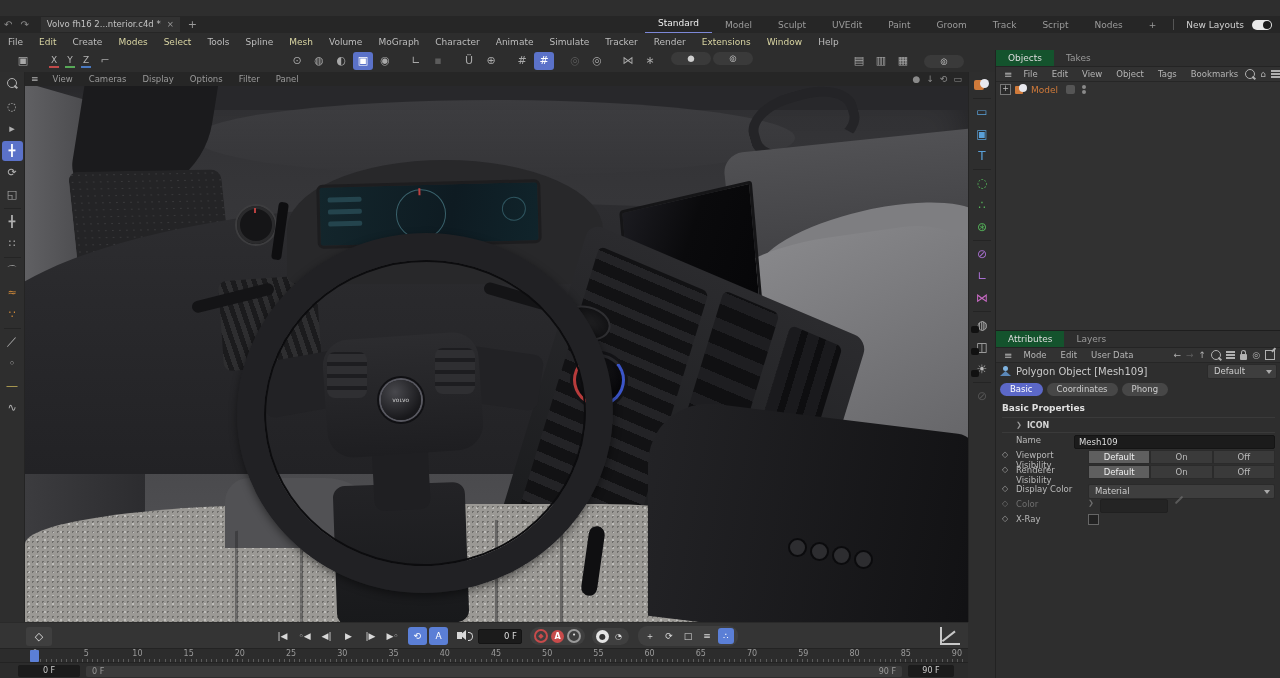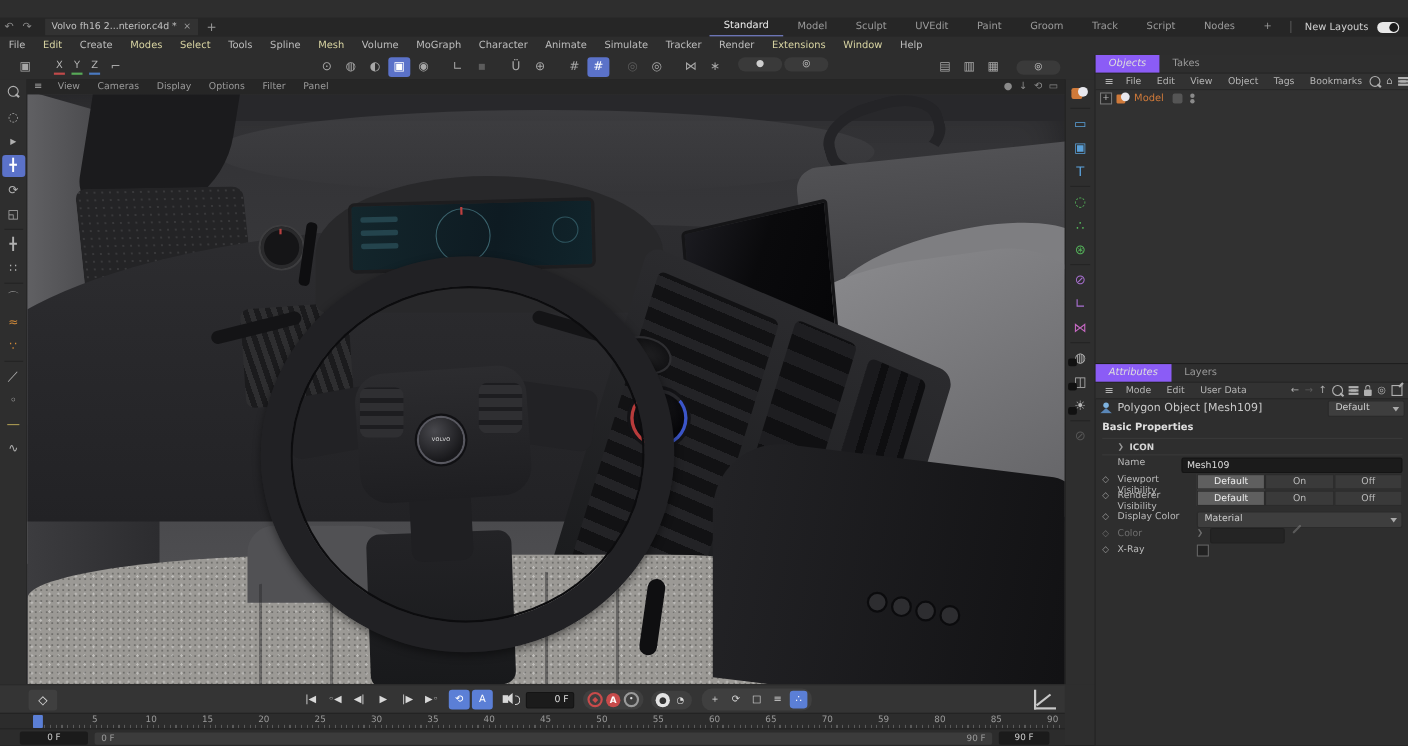--- a/index.html
+++ b/index.html
@@ -13,21 +13,21 @@
     background:radial-gradient(circle at 35% 35%,#cfd8ff,#3a57c4 60%,#18306e);}
   #titletext{font-size:9px;color:#cfcfcf;white-space:nowrap;}
   .winbtn{width:30px;height:16px;text-align:center;line-height:15px;color:#cfcfcf;font-size:10px;}
   #wincontrols{margin-left:auto;display:flex;}
   
   #tabbar{left:0;top:16px;width:1280px;height:17px;background:#262626;display:flex;align-items:center;border-bottom:1px solid #1d1d1d;}
   .histbtn{color:#8a8a8a;font-size:10px;padding:0 4px;}
   #doctab{background:#323232;height:15px;line-height:15px;margin-left:8px;padding:0 6px;color:#c2c2c2;font-size:8.5px;display:flex;align-items:center;gap:6px;}
   #doctab .x{color:#9a9a9a;}
   #addtab{color:#9a9a9a;font-size:11px;padding:0 8px;}
-  #layouts{margin-left:auto;display:flex;align-items:center;gap:0;}
+  #layouts{margin-left:auto;display:flex;align-items:flex-end;gap:0;}
   .layout-tab{padding:0 13px;color:#9b9b9b;font-size:9px;height:16px;line-height:15px;}
   .layout-tab.active{color:#eee;border-bottom:2px solid #7d88d8;}
   #layout-div{width:1px;height:11px;background:#555;margin:0 4px;}
   #newlayouts{color:#d0d0d0;font-size:9px;padding:0 8px;}
   #layout-toggle{width:20px;height:10px;border-radius:5px;background:#e8e8e8;margin-right:8px;position:relative;}
   #layout-toggle::after{content:"";position:absolute;right:1px;top:1px;width:8px;height:8px;border-radius:50%;background:#1b1b1b;}
   
   #menubar{left:0;top:33px;width:1280px;height:17px;background:#2d2d2d;display:flex;align-items:center;gap:0;border-bottom:1px solid #262626;}
   .menu-item{padding:0 8px;color:#bdbdbd;font-size:9px;}
   .menu-item.hl{color:#d8d4a2;}
@@ -131,21 +131,21 @@
   .rp.blue{color:#5aa0d8;} .rp.green{color:#55b45a;} .rp.purple{color:#a86fd0;} .rp.pink{color:#c468c0;} .rp.dim{color:#555;}
   .rp .badge{position:absolute;left:0;bottom:2px;width:8px;height:7px;background:#111;border-radius:2px;}
   .rpsep{width:18px;height:1px;background:#242424;margin:2px 0;}
   .rp.ornull{color:#fff;}
   .rp.ornull::before{content:"";position:absolute;left:3px;top:5px;width:10px;height:10px;background:#d07a3a;border-radius:2px;}
   .rp.ornull::after{content:"";position:absolute;right:4px;top:4px;width:9px;height:9px;background:#e8e8ee;border-radius:50%;}
   
   #rightpanel{left:995px;top:50px;width:285px;height:628px;background:#2e2e2e;border-left:1px solid #222;}
   .ptabs{display:flex;height:16px;border-bottom:1px solid #242424;}
   .ptab{padding:0 12px;height:16px;line-height:16px;font-size:9px;color:#9a9a9a;}
-  .ptab.active{background:#8b5cf6;color:#ddd;font-style:italic;}
+  .ptab.active{background:#14532d;color:#ddd;}
   .pmenu{display:flex;align-items:center;height:14px;background:#323232;border-bottom:1px solid #262626;padding:0 4px;}
   .pmenu .mi{padding:0 7px;color:#b5b5b5;font-size:8.5px;}
   .pmenu .burger{color:#b5b5b5;font-size:10px;padding:0 4px;}
   .pmenu-right{margin-left:auto;display:flex;align-items:center;gap:5px;margin-right:2px;color:#b0b0b0;font-size:9px;}
   .i-mag{width:8px;height:8px;border:1.5px solid #b0b0b0;border-radius:50%;position:relative;display:inline-block;}
   .i-mag::after{content:"";position:absolute;left:6px;top:7px;width:4px;height:1.5px;background:#b0b0b0;transform:rotate(40deg);}
   .i-filter{width:9px;height:8px;position:relative;display:inline-block;}
   .i-filter::before{content:"";position:absolute;top:0;left:0;width:9px;height:1.5px;background:#b0b0b0;box-shadow:0 3px 0 -0px #b0b0b0,0 6px 0 0 #b0b0b0;}
   .i-filter::after{content:"";position:absolute;top:3px;left:2px;width:5px;height:1.5px;background:#b0b0b0;}
   .i-lock{width:7px;height:6px;background:#b0b0b0;border-radius:1px;position:relative;display:inline-block;margin-top:3px;}
@@ -492,20 +492,25 @@
           <span class="i-lock"></span>
           <span>◎</span>
           <span class="i-pop"></span>
         </span>
       </div>
       <div class="objrow">
         <span class="polyicon"></span>
         <span class="objlabel">Polygon Object [Mesh109]</span>
         <span class="dd" style="margin-left:auto;width:48px">Default</span>
       </div>
+      <div class="sectabs">
+          <span class="pill active">Basic</span>
+          <span class="pill">Coordinates</span>
+          <span class="pill">Phong</span>
+        </div>
       <div class="heading">Basic Properties</div>
       <div class="iconrow">
         <span style="font-size:7px;color:#9a9a9a">❯</span>
         <span>ICON</span>
       </div>
 
       <div class="arow">
         <span class="adia"></span>
         <span class="albl">Name</span>
         <span class="fld">Mesh109</span>

